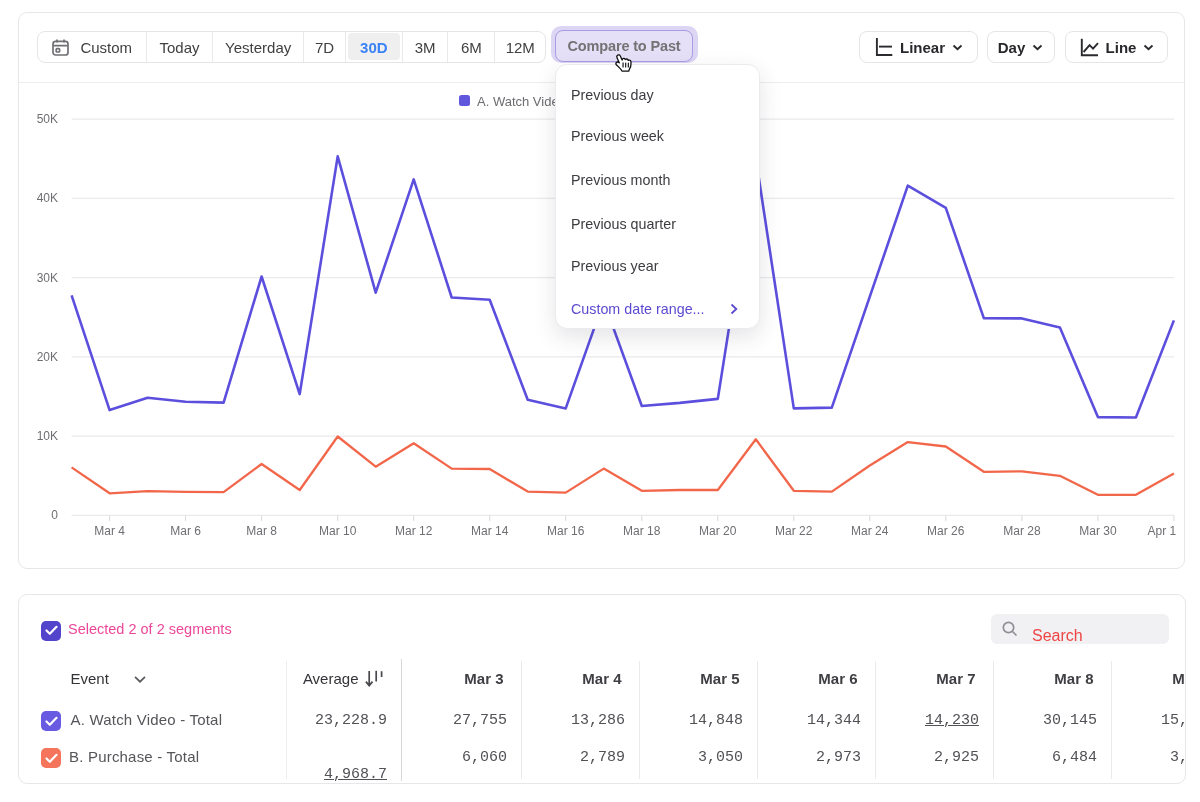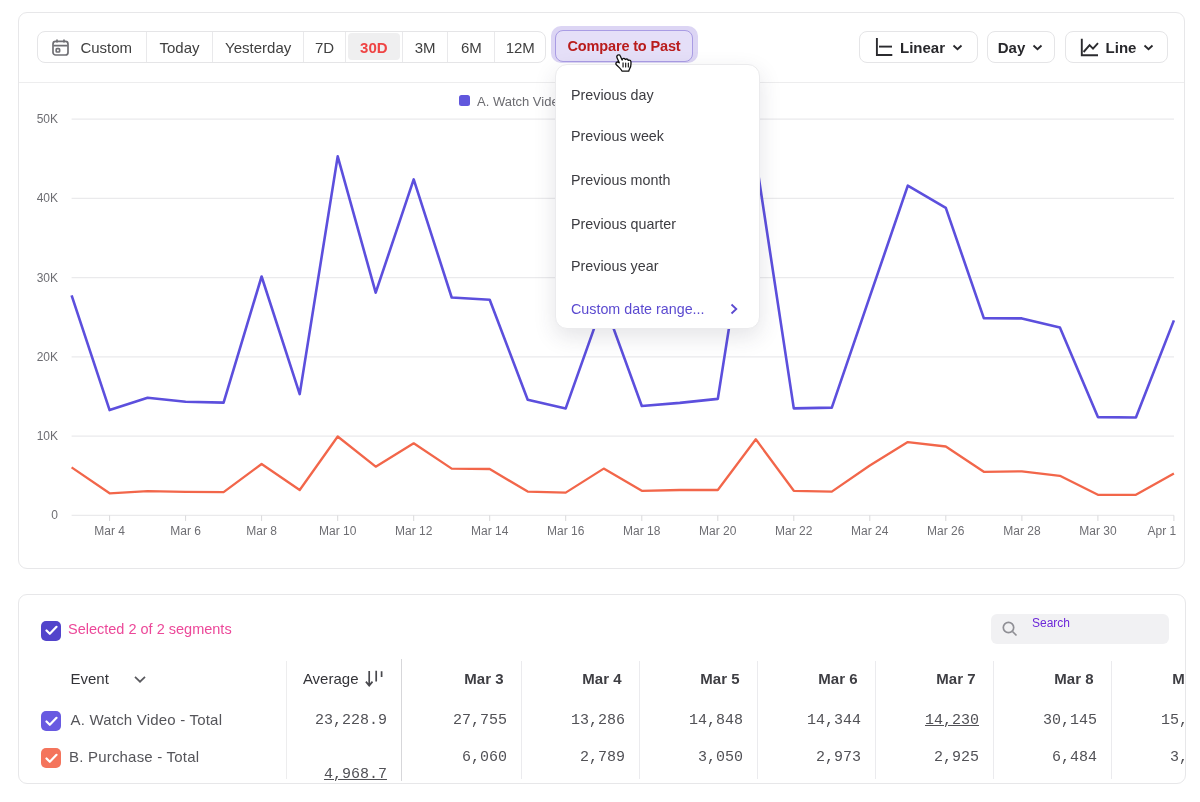--- a/index.html
+++ b/index.html
@@ -30,31 +30,31 @@
         <line x1="2.4" y1="7.6" x2="16.6" y2="7.6"></line>
         <line x1="6" y1="1.6" x2="6" y2="4.6"></line>
         <line x1="13" y1="1.6" x2="13" y2="4.6"></line>
         <rect x="5.2" y="10.6" width="3.4" height="3.4" rx="0.8"></rect>
       </svg>
     <span>Custom</span>
   </div>
   <div class="cell" style="width:66px;">Today</div>
   <div class="cell" style="width:91.3px;">Yesterday</div>
   <div class="cell" style="width:41.6px;">7D</div>
-  <div class="cell" style="width:56.9px; font-weight:700; color:#ef4444; position:relative;">
+  <div class="cell" style="width:56.9px; font-weight:700; color:#3b82f6; position:relative;">
       <div style="position:absolute; left:2.5px; right:1.5px; top:1px; bottom:2px; background:#efeff0; border-radius:4px;"></div>
       <span style="position:relative;">30D</span>
     </div>
   <div class="cell" style="width:45.7px;">3M</div>
   <div class="cell" style="width:46.7px;">6M</div>
   <div class="cell" style="width:50.2px;">12M</div>
 </div>
 
 <div class="abs" style="left:550.5px; top:26.3px; width:147px; height:37.1px; background:#dcd5f4; border-radius:10px;"></div>
-<div class="abs" style="left:555px; top:30.3px; width:138px; height:31.7px; background:#e5dff8; border:1px solid #a99ce4; border-radius:8px; display:flex; align-items:center; justify-content:center; font-size:14.5px; font-weight:700; letter-spacing:-0.15px; color:#b91c1c;">Compare to Past</div>
+<div class="abs" style="left:555px; top:30.3px; width:138px; height:31.7px; background:#e5dff8; border:1px solid #a99ce4; border-radius:8px; display:flex; align-items:center; justify-content:center; font-size:14.5px; font-weight:700; letter-spacing:-0.15px; color:#737373;">Compare to Past</div>
 
 <div class="btn" style="left:859px; width:119px;">
   <svg width="19" height="20" viewBox="0 0 19 20" fill="none" stroke="#2b2b2f" stroke-width="1.9">
       <path d="M2.9 1 L2.9 18 L18.3 18"></path>
       <line x1="5" y1="9.6" x2="18" y2="9.6"></line>
     </svg>
   <span>Linear</span>
   <svg width="11" height="7" viewBox="0 0 11 7" fill="none" stroke="#28282c" stroke-width="1.8">
       <path d="M1.5 1.5 L5.5 5.2 L9.5 1.5"></path>
     </svg>
@@ -166,21 +166,21 @@
           <path d="M1.5 5.5 L4.8 8.8 L11.5 1.8"></path>
         </svg>
     </div>
     <div class="abs" style="left:49px; top:26px; font-size:14.5px; color:#ec4899;">Selected 2 of 2 segments</div>
 
     <div class="abs" style="left:972px; top:19px; width:178px; height:30px; background:#f1f1f3; border-radius:6px;"></div>
     <svg class="abs" style="left:982px; top:25px;" width="18" height="18" viewBox="0 0 18 18" fill="none" stroke="#8f8f95" stroke-width="1.7">
         <circle cx="7.5" cy="7.5" r="5.2"></circle>
         <line x1="11.5" y1="11.5" x2="15.5" y2="15.5"></line>
       </svg>
-    <div class="abs" style="left:1013px; top:21px; font-size:12px; color:#6d28d9;">Search</div>
+    <div class="abs" style="left:1013px; top:32px; font-size:16px; color:#ef4444;">Search</div>
 
     <div class="vdiv" style="left:267px; top:66px; height:118px; background:#ededee;"></div>
     <div class="vdiv" style="left:381.7px; top:64px; height:122px; background:#d7d7da;"></div>
     <div class="vdiv" style="left:502.3px; top:66px; height:118px; background:#ebebee;"></div>
     <div class="vdiv" style="left:620.3px; top:66px; height:118px; background:#ebebee;"></div>
     <div class="vdiv" style="left:738.3px; top:66px; height:118px; background:#ebebee;"></div>
     <div class="vdiv" style="left:856.3px; top:66px; height:118px; background:#ebebee;"></div>
     <div class="vdiv" style="left:974.3px; top:66px; height:118px; background:#ebebee;"></div>
     <div class="vdiv" style="left:1092.3px; top:66px; height:118px; background:#ebebee;"></div>
 

